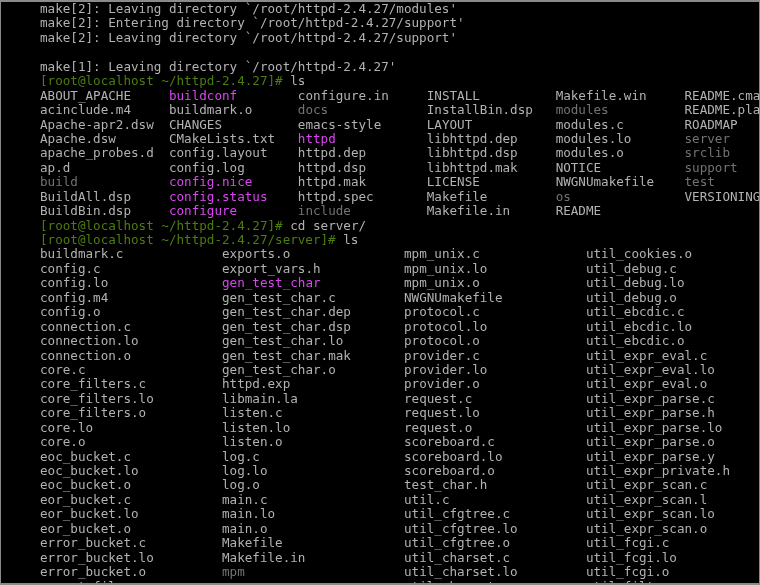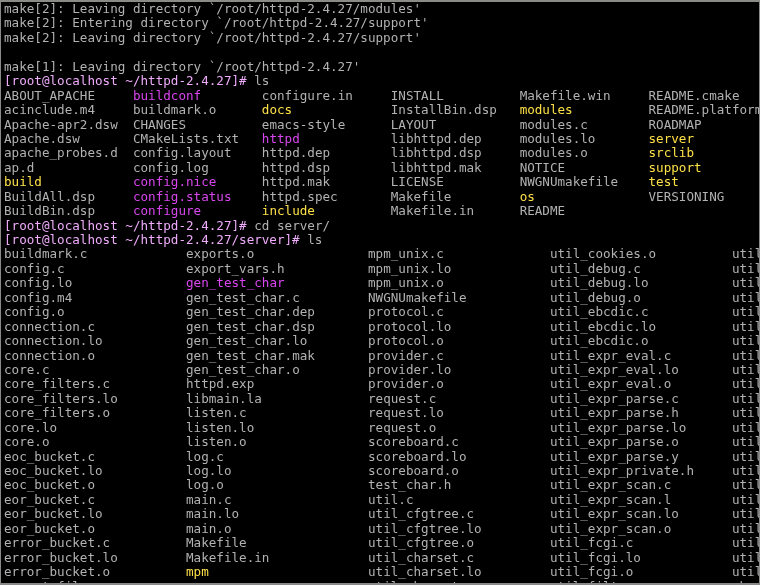--- a/index.html
+++ b/index.html
@@ -37,24 +37,25 @@
     line-height: 14.45px;
     letter-spacing: 0px;
     color: #b2b2b2;
     white-space: pre;
     -webkit-font-smoothing: none;
   }
   .line {
     height: 14.45px;
     white-space: pre;
     display: block;
+    margin-left: 36px;
   }
   .c-default { color: #b2b2b2; }
-  .c-dir     { color: #fde047; }
+  .c-dir     { color: #737373; }
   .c-exec    { color: #d946ef; }
-  .c-prompt  { color: #f0abfc; }
+  .c-prompt  { color: #4d7c0f; }
 </style>
 </head>
 <body>
 
 <div id="terminal">
   <div id="screen"><div class="line"><span class="c-default">make[2]: Leaving directory `/root/httpd-2.4.27/modules'</span></div><div class="line"><span class="c-default">make[2]: Entering directory `/root/httpd-2.4.27/support'</span></div><div class="line"><span class="c-default">make[2]: Leaving directory `/root/httpd-2.4.27/support'</span></div><div class="line"><span class="c-default"> </span></div><div class="line"><span class="c-default">make[1]: Leaving directory `/root/httpd-2.4.27'</span></div><div class="line"><span class="c-prompt">[root@localhost ~/httpd-2.4.27]#</span><span class="c-default"> ls</span></div><div class="line"><span class="c-default">ABOUT_APACHE     </span><span class="c-exec">buildconf        </span><span class="c-default">configure.in     </span><span class="c-default">INSTALL          </span><span class="c-default">Makefile.win     </span><span class="c-default">README.cmake</span></div><div class="line"><span class="c-default">acinclude.m4     </span><span class="c-default">buildmark.o      </span><span class="c-dir">docs             </span><span class="c-default">InstallBin.dsp   </span><span class="c-dir">modules          </span><span class="c-default">README.platforms</span></div><div class="line"><span class="c-default">Apache-apr2.dsw  </span><span class="c-default">CHANGES          </span><span class="c-default">emacs-style      </span><span class="c-default">LAYOUT           </span><span class="c-default">modules.c        </span><span class="c-default">ROADMAP</span></div><div class="line"><span class="c-default">Apache.dsw       </span><span class="c-default">CMakeLists.txt   </span><span class="c-exec">httpd            </span><span class="c-default">libhttpd.dep     </span><span class="c-default">modules.lo       </span><span class="c-dir">server</span></div><div class="line"><span class="c-default">apache_probes.d  </span><span class="c-default">config.layout    </span><span class="c-default">httpd.dep        </span><span class="c-default">libhttpd.dsp     </span><span class="c-default">modules.o        </span><span class="c-dir">srclib</span></div><div class="line"><span class="c-default">ap.d             </span><span class="c-default">config.log       </span><span class="c-default">httpd.dsp        </span><span class="c-default">libhttpd.mak     </span><span class="c-default">NOTICE           </span><span class="c-dir">support</span></div><div class="line"><span class="c-dir">build            </span><span class="c-exec">config.nice      </span><span class="c-default">httpd.mak        </span><span class="c-default">LICENSE          </span><span class="c-default">NWGNUmakefile    </span><span class="c-dir">test</span></div><div class="line"><span class="c-default">BuildAll.dsp     </span><span class="c-exec">config.status    </span><span class="c-default">httpd.spec       </span><span class="c-default">Makefile         </span><span class="c-dir">os               </span><span class="c-default">VERSIONING</span></div><div class="line"><span class="c-default">BuildBin.dsp     </span><span class="c-exec">configure        </span><span class="c-dir">include          </span><span class="c-default">Makefile.in      </span><span class="c-default">README           </span></div><div class="line"><span class="c-prompt">[root@localhost ~/httpd-2.4.27]#</span><span class="c-default"> cd server/</span></div><div class="line"><span class="c-prompt">[root@localhost ~/httpd-2.4.27/server]#</span><span class="c-default"> ls</span></div><div class="line"><span class="c-default">buildmark.c             </span><span class="c-default">exports.o               </span><span class="c-default">mpm_unix.c              </span><span class="c-default">util_cookies.o          </span><span class="c-default">util.lo</span></div><div class="line"><span class="c-default">config.c                </span><span class="c-default">export_vars.h           </span><span class="c-default">mpm_unix.lo             </span><span class="c-default">util_debug.c            </span><span class="c-default">util_md5.c</span></div><div class="line"><span class="c-default">config.lo               </span><span class="c-exec">gen_test_char           </span><span class="c-default">mpm_unix.o              </span><span class="c-default">util_debug.lo           </span><span class="c-default">util_md5.lo</span></div><div class="line"><span class="c-default">config.m4               </span><span class="c-default">gen_test_char.c         </span><span class="c-default">NWGNUmakefile           </span><span class="c-default">util_debug.o            </span><span class="c-default">util_md5.o</span></div><div class="line"><span class="c-default">config.o                </span><span class="c-default">gen_test_char.dep       </span><span class="c-default">protocol.c              </span><span class="c-default">util_ebcdic.c           </span><span class="c-default">util_mutex.c</span></div><div class="line"><span class="c-default">connection.c            </span><span class="c-default">gen_test_char.dsp       </span><span class="c-default">protocol.lo             </span><span class="c-default">util_ebcdic.lo          </span><span class="c-default">util_mutex.lo</span></div><div class="line"><span class="c-default">connection.lo           </span><span class="c-default">gen_test_char.lo        </span><span class="c-default">protocol.o              </span><span class="c-default">util_ebcdic.o           </span><span class="c-default">util_mutex.o</span></div><div class="line"><span class="c-default">connection.o            </span><span class="c-default">gen_test_char.mak       </span><span class="c-default">provider.c              </span><span class="c-default">util_expr_eval.c        </span><span class="c-default">util.o</span></div><div class="line"><span class="c-default">core.c                  </span><span class="c-default">gen_test_char.o         </span><span class="c-default">provider.lo             </span><span class="c-default">util_expr_eval.lo       </span><span class="c-default">util_pcre.c</span></div><div class="line"><span class="c-default">core_filters.c          </span><span class="c-default">httpd.exp               </span><span class="c-default">provider.o              </span><span class="c-default">util_expr_eval.o        </span><span class="c-default">util_pcre.lo</span></div><div class="line"><span class="c-default">core_filters.lo         </span><span class="c-default">libmain.la              </span><span class="c-default">request.c               </span><span class="c-default">util_expr_parse.c       </span><span class="c-default">util_pcre.o</span></div><div class="line"><span class="c-default">core_filters.o          </span><span class="c-default">listen.c                </span><span class="c-default">request.lo              </span><span class="c-default">util_expr_parse.h       </span><span class="c-default">util_regex.c</span></div><div class="line"><span class="c-default">core.lo                 </span><span class="c-default">listen.lo               </span><span class="c-default">request.o               </span><span class="c-default">util_expr_parse.lo      </span><span class="c-default">util_regex.lo</span></div><div class="line"><span class="c-default">core.o                  </span><span class="c-default">listen.o                </span><span class="c-default">scoreboard.c            </span><span class="c-default">util_expr_parse.o       </span><span class="c-default">util_regex.o</span></div><div class="line"><span class="c-default">eoc_bucket.c            </span><span class="c-default">log.c                   </span><span class="c-default">scoreboard.lo           </span><span class="c-default">util_expr_parse.y       </span><span class="c-default">util_script.c</span></div><div class="line"><span class="c-default">eoc_bucket.lo           </span><span class="c-default">log.lo                  </span><span class="c-default">scoreboard.o            </span><span class="c-default">util_expr_private.h     </span><span class="c-default">util_script.lo</span></div><div class="line"><span class="c-default">eoc_bucket.o            </span><span class="c-default">log.o                   </span><span class="c-default">test_char.h             </span><span class="c-default">util_expr_scan.c        </span><span class="c-default">util_script.o</span></div><div class="line"><span class="c-default">eor_bucket.c            </span><span class="c-default">main.c                  </span><span class="c-default">util.c                  </span><span class="c-default">util_expr_scan.l        </span><span class="c-default">util_time.c</span></div><div class="line"><span class="c-default">eor_bucket.lo           </span><span class="c-default">main.lo                 </span><span class="c-default">util_cfgtree.c          </span><span class="c-default">util_expr_scan.lo       </span><span class="c-default">util_time.lo</span></div><div class="line"><span class="c-default">eor_bucket.o            </span><span class="c-default">main.o                  </span><span class="c-default">util_cfgtree.lo         </span><span class="c-default">util_expr_scan.o        </span><span class="c-default">util_time.o</span></div><div class="line"><span class="c-default">error_bucket.c          </span><span class="c-default">Makefile                </span><span class="c-default">util_cfgtree.o          </span><span class="c-default">util_fcgi.c             </span><span class="c-default">util_xml.c</span></div><div class="line"><span class="c-default">error_bucket.lo         </span><span class="c-default">Makefile.in             </span><span class="c-default">util_charset.c          </span><span class="c-default">util_fcgi.lo            </span><span class="c-default">util_xml.lo</span></div><div class="line"><span class="c-default">error_bucket.o          </span><span class="c-dir">mpm                     </span><span class="c-default">util_charset.lo         </span><span class="c-default">util_fcgi.o             </span><span class="c-default">util_xml.o</span></div><div class="line"><span class="c-default">export_files            </span><span class="c-default">mpm_common.c            </span><span class="c-default">util_charset.o          </span><span class="c-default">util_filter.c           </span><span class="c-default">vhost.c</span></div></div>
 </div>
 
 </body></html>

